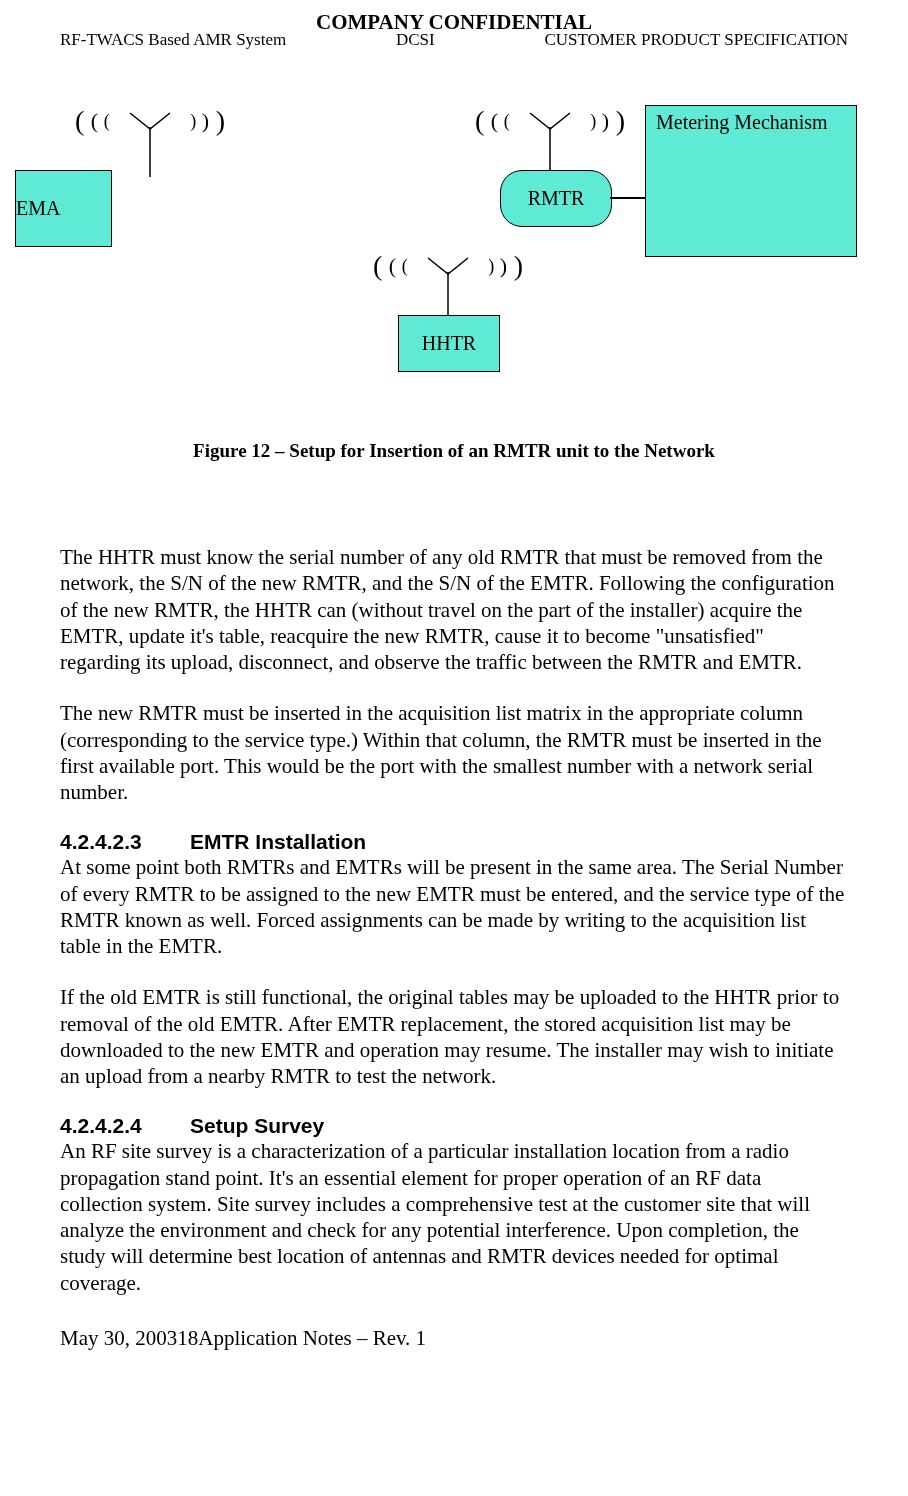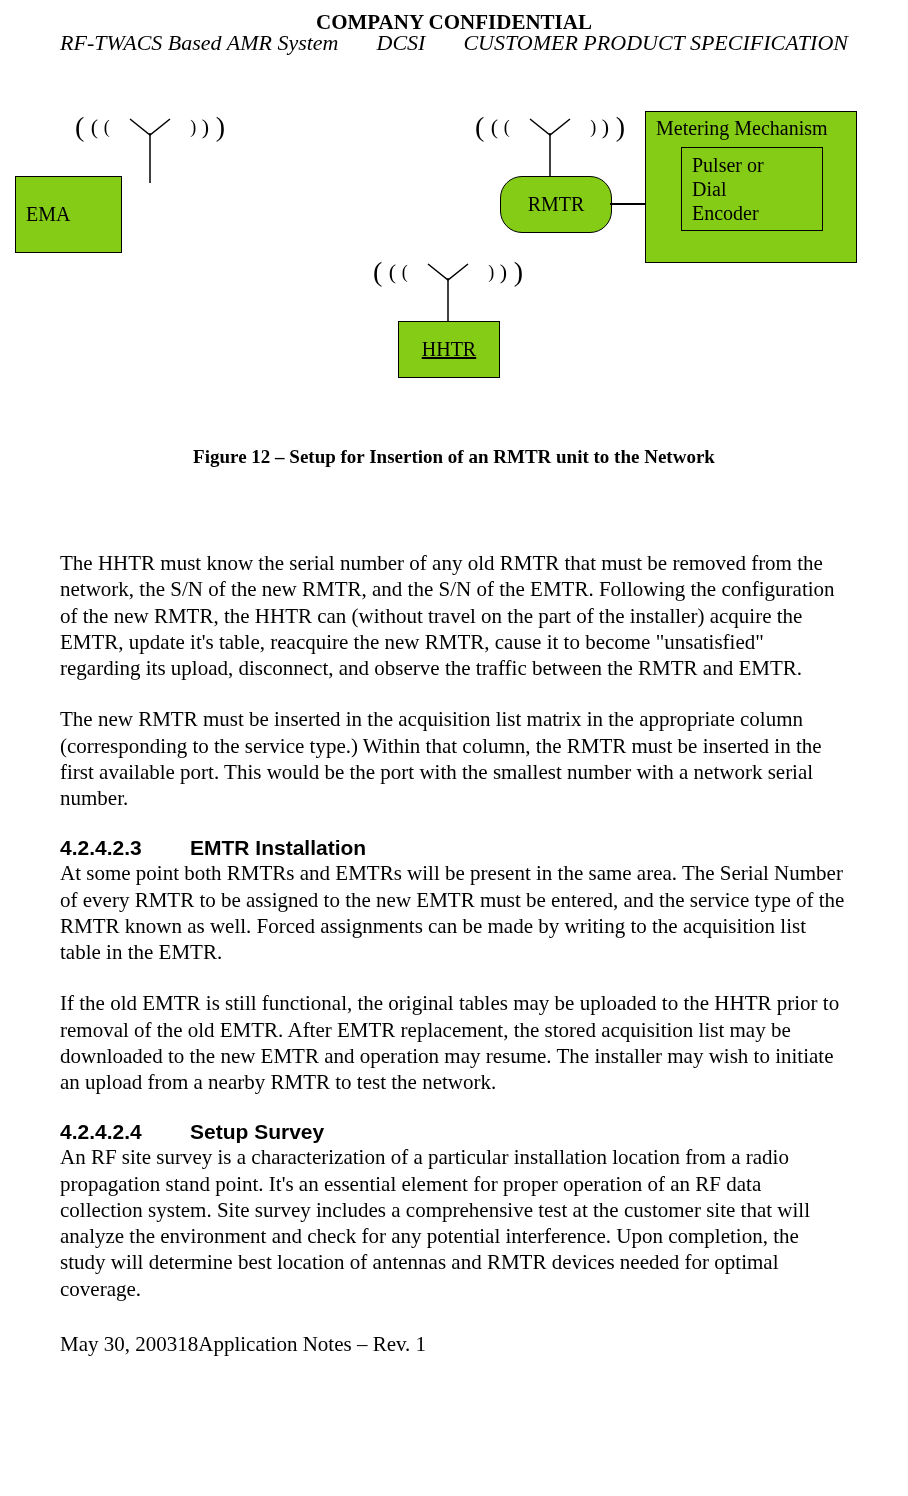--- a/index.html
+++ b/index.html
@@ -12,34 +12,33 @@
     }
     .header-top {
       text-align: center;
       font-size: 21px;
       font-weight: bold;
       margin-top: -20px;
     }
     .header-row {
       display: flex;
       justify-content: space-between;
-      font-size: 22px;
+      font-size: 17px;
       margin-top: -5px;
       margin-bottom: 60px;
-      font-style: italic;
     }
     .diagram-container {
       position: relative;
       height: 310px;
       margin-bottom: 20px;
     }
     .box {
       position: absolute;
       border: 1.5px solid #000;
-      background: #84cc16;
+      background: #5eead4;
       display: flex;
       align-items: center;
       justify-content: center;
       font-size: 20px;
     }
     .antenna-group {
       position: absolute;
       text-align: center;
     }
     .parens {
@@ -107,21 +106,21 @@
 
 <div class="header-top">COMPANY CONFIDENTIAL</div>
 <div class="header-row">
   <span>RF-TWACS Based AMR System</span>
   <span>DCSI</span>
   <span>CUSTOMER PRODUCT SPECIFICATION</span>
 </div>
 
 <div class="diagram-container">
 
-  <div class="box" style="left:-45px; top:60px; width:95px; height:75px; justify-content:flex-start; padding-left:10px;">
+  <div class="box" style="left:-45px; top:60px; width:95px; height:75px; justify-content:flex-start; ">
     <span>EMA</span>
   </div>
 
   <div class="antenna-group" style="left:15px; top:-5px; width:150px;">
     <div class="parens">
       <span class="large">(</span>
         <span class="med">&nbsp;(</span>
         <span class="small">&nbsp;(</span>
       <svg class="antenna-svg" width="50" height="20">
           <polyline points="5,2 25,18 45,2" fill="none" stroke="#000" stroke-width="1.5"></polyline>
@@ -154,45 +153,40 @@
   </div>
 
   <div class="box" style="left:440px; top:60px; width:110px; height:55px;border-radius:22px;">
     <span>RMTR</span>
   </div>
 
   <div class="connector-line" style="left:550px; top:87px; width:55px;"></div>
 
   <div class="box" style="left:585px; top:-5px; width:210px; height:150px; display:block;">
     <div class="label-text" style="left:10px; top:5px;">Metering Mechanism</div>
-    <div class="inner-box" style="left:35px; top:35px; width:120px;">
-      <span>Pulser or</span><br>
-      <span>Dial</span><br>
-      <span>Encoder</span>
-    </div>
   </div>
 
   <div class="antenna-group" style="left:313px; top:140px; width:150px;">
     <div class="parens">
       <span class="large">(</span>
         <span class="med">&nbsp;(</span>
         <span class="small">&nbsp;(</span>
       <svg class="antenna-svg" width="50" height="20">
           <polyline points="5,2 25,18 45,2" fill="none" stroke="#000" stroke-width="1.5"></polyline>
         </svg>
       <span class="small">)&nbsp;</span>
         <span class="med">)&nbsp;</span>
         <span class="large">)</span>
     </div>
     <svg width="150" height="50" style="margin-top:-5px;">
         <line x1="75" y1="0" x2="75" y2="50" stroke="#000" stroke-width="1.5"></line>
       </svg>
   </div>
 
-  <div class="box" style="left:338px; top:205px; width:100px; height:55px;text-decoration:underline;">
+  <div class="box" style="left:338px; top:205px; width:100px; height:55px;">
     <span>HHTR</span>
   </div>
 
 </div>
 
 <div class="figure-caption">Figure 12 – Setup for Insertion of an RMTR unit to the Network</div>
 
 <div class="body-text">The HHTR must know the serial number of any old RMTR that must be removed from the network, the S/N of the new RMTR, and the S/N of the EMTR. Following the configuration of the new RMTR, the HHTR can (without travel on the part of the installer) acquire the EMTR, update it's table, reacquire the new RMTR, cause it to become "unsatisfied" regarding its upload, disconnect, and observe the traffic between the RMTR and EMTR.</div>
 <div class="body-text">The new RMTR must be inserted in the acquisition list matrix in the appropriate column (corresponding to the service type.) Within that column, the RMTR must be inserted in the first available port. This would be the port with the smallest number with a network serial number.</div>
 

